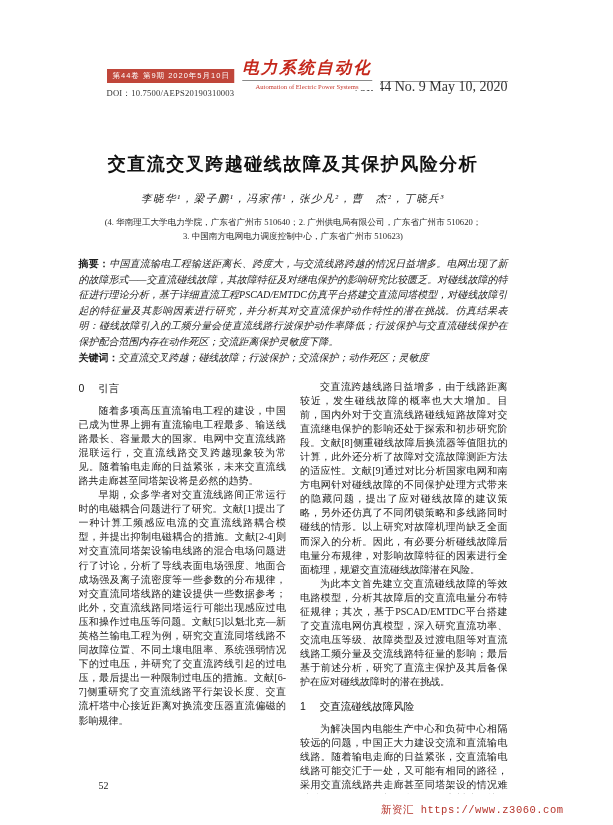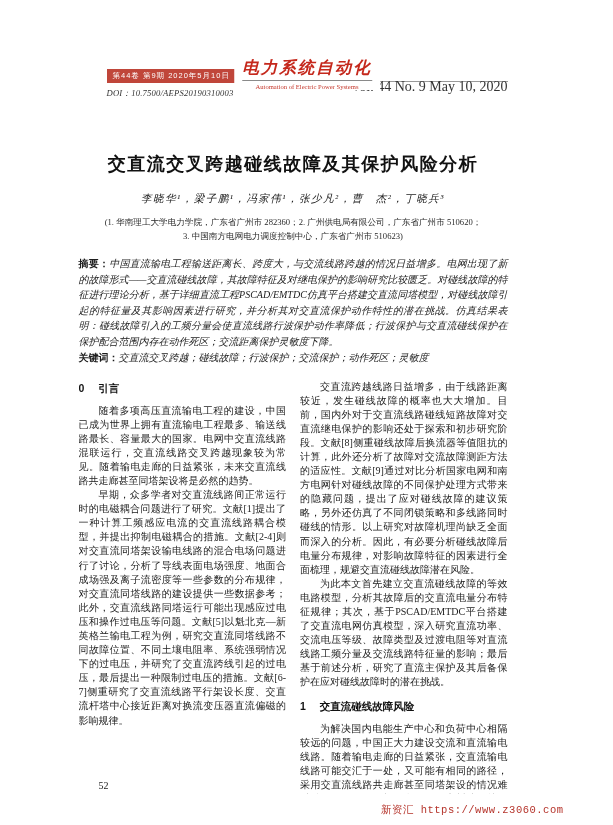--- a/index.html
+++ b/index.html
@@ -23,21 +23,21 @@
     border-top: 1px solid #9a9a9a; height: 0;
   }
   .h-left { position: absolute; left: 0; top: 0; z-index: 2; }
   .issue-badge {
     display: inline-block;
     background: #c0463a; color: #ffffff;
     font-family: "Liberation Sans", sans-serif;
     font-size: 7.5px; line-height: 1; padding: 3px 6px 3.5px;
     letter-spacing: 1px;
   }
-  .doi { font-size: 8.6px; margin-top: 5px; letter-spacing: 0.2px; color: #333; font-style: italic; }
+  .doi { font-size: 8.6px; margin-top: 5px; letter-spacing: 0.2px; color: #333; }
   .h-center {
     position: absolute; left: 50%; transform: translateX(-50%); top: -7px;
     text-align: center; background: #ffffff; padding: 0 8px; z-index: 3;
   }
   .logo-cn {
     color: #c5281c; font-weight: bold; font-style: italic;
     font-size: 16.5px; letter-spacing: 2px; white-space: nowrap;
   }
   .logo-en {
     color: #c5382c; font-size: 6.6px; margin-top: 1px;
@@ -73,21 +73,21 @@
     margin-top: 14px; height: 414px; overflow: hidden;
   }
   .col { flex: 1; min-width: 0; }
   .col-left { display: flex; flex-direction: column; }
   .body-para {
     margin: 0; text-indent: 2em; text-align: justify;
     font-size: 10px; line-height: 14.1px; color: #1c1c1c;
   }
   .sec-heading {
     font-family: "Liberation Sans", sans-serif;
-    font-size: 10.5px; font-weight: bold; color: #111;
+    font-size: 10.5px; font-weight: normal; color: #111;
     margin: 2px 0 8px;
   }
   .sec-heading .sec-num { margin-right: 14px; }
   .sec-heading.mid { margin: 10px 0 8px; }
 
   
   .footnote { margin-top: auto; font-size: 7.9px; line-height: 12.8px; font-style: italic; color: #222; }
   .footnote-rule { width: 90px; border-top: 1px solid #333; margin-bottom: 5px; }
   .footnote .fn-line { text-align: justify; }
 
@@ -114,21 +114,21 @@
       <div class="logo-cn">电力系统自动化</div>
       <div class="logo-en">Automation of Electric Power Systems</div>
     </div>
     <div class="h-right">Vol. 44 No. 9 May 10, 2020</div>
   </div>
 
   <div class="content">
 
     <h1 class="title">交直流交叉跨越碰线故障及其保护风险分析</h1>
     <div class="authors">李晓华¹，梁子鹏¹，冯家伟¹，张少凡²，曹　杰²，丁晓兵³</div>
-    <div class="affil affil-first">(1. 华南理工大学电力学院，广东省广州市 282360；2. 广州供电局有限公司，广东省广州市 510620；</div>
+    <div class="affil affil-first">(4. 华南理工大学电力学院，广东省广州市 510640；2. 广州供电局有限公司，广东省广州市 510620；</div>
     <div class="affil">3. 中国南方电网电力调度控制中心，广东省广州市 510623)</div>
 
     <div class="abstract">
       <span class="blk-label">摘要：</span><span class="kai">中国直流输电工程输送距离长、跨度大，与交流线路跨越的情况日益增多。电网出现了新的故障形式——交直流碰线故障，其故障特征及对继电保护的影响研究比较匮乏。对碰线故障的特征进行理论分析，基于详细直流工程PSCAD/EMTDC仿真平台搭建交直流同塔模型，对碰线故障引起的特征量及其影响因素进行研究，并分析其对交直流保护动作特性的潜在挑战。仿真结果表明：碰线故障引入的工频分量会使直流线路行波保护动作率降低；行波保护与交直流碰线保护在保护配合范围内存在动作死区；交流距离保护灵敏度下降。</span>
     </div>
 
     <div class="kw-line">
       <span class="blk-label">关键词：</span><span class="kai">交直流交叉跨越；碰线故障；行波保护；交流保护；动作死区；灵敏度</span>
     </div>
 

